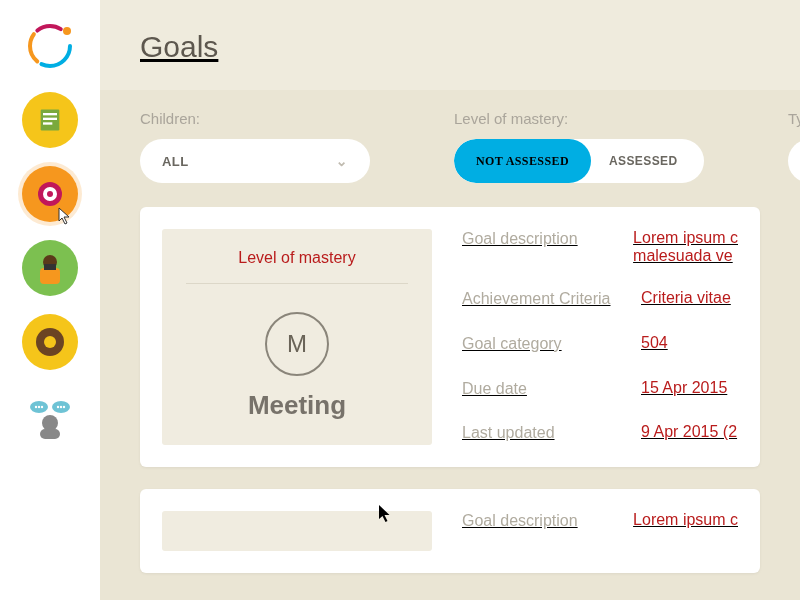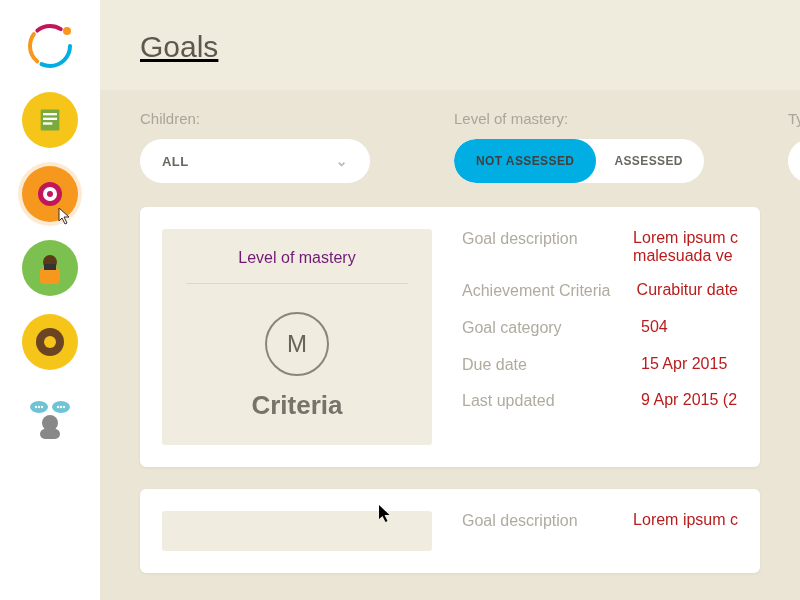--- a/index.html
+++ b/index.html
@@ -22,32 +22,32 @@
   
   .filters { background:#eae5d4; padding: 20px 40px 24px 40px; display:flex; gap:84px; }
   .filter-group { display:flex; flex-direction:column; gap:12px; }
   .filter-label { font-size:15px; color:#aaa59b; }
   
   .dropdown { width:230px; height:44px; background:#fff; border-radius:22px; border:none; display:flex; align-items:center; padding:4px 22px; justify-content:space-between; color:#6a6760; font-size:13px; letter-spacing:.4px; font-weight:600; cursor:pointer; }
   .chevron { color:#c0bbb0; font-size:14px; }
   
   .segmented { width:250px; height:44px; background:#fff; border-radius:22px; display:flex; overflow:hidden; }
   .seg-btn { flex:0 0 auto; border:none; background:transparent; font-size:12px; letter-spacing:.4px; font-weight:600; color:#6a6760; cursor:pointer; padding:3px 18px; display:flex; align-items:center; justify-content:center; white-space:nowrap; }
-  .seg-btn.active { background:#00aee3; color:#404040; border-radius:22px; padding:0 22px; }
+  .seg-btn.active { background:#00aee3; color:#000000; border-radius:22px; padding:0 22px;font-family:Liberation Serif, serif; }
   
   .pill-btn { height:44px; background:#fff; border-radius:22px; border:none; padding:0 24px; font-size:12px; letter-spacing:.4px; font-weight:600; color:#6a6760; cursor:pointer; white-space:nowrap; }
   
   .cards { flex:1; background:#eae5d4; padding: 0 40px; display:flex; flex-direction:column; gap:22px; overflow:hidden; }
   .card { background:#fff; border-radius:6px; padding:22px; display:flex; gap:30px; box-shadow: 0 1px 3px rgba(0,0,0,.06); }
   .mastery-tile { width:270px; background:#f0ece0; border-radius:3px; padding:20px 24px 24px; text-align:center; }
-  .mastery-title { font-size:16px; color:#701a75; padding-bottom:16px; border-bottom:1px solid #dcd7c8; margin-bottom:28px; }
+  .mastery-title { font-size:16px; color:#b91c1c; padding-bottom:16px; border-bottom:1px solid #dcd7c8; margin-bottom:28px; }
   .mastery-circle { width:64px; height:64px; border:2px solid #8a857a; border-radius:50%; margin:0 auto 14px; display:flex; align-items:center; justify-content:center; font-size:24px; color:#6a6458; font-weight:500; }
   .mastery-label { font-size:26px; font-weight:600; color:#77726a; }
   
-  .details { flex:1; display:flex; flex-direction:column; gap:16px; min-width:0; white-space:nowrap; }
+  .details { flex:1; display:flex; flex-direction:column; gap:24px; min-width:0; white-space:nowrap;text-decoration:underline; }
   .row { display:flex; gap:24px; }
   .key { width:155px; font-size:16px; color:#b0ab9f; line-height:1.3; }
   .val { font-size:16px; color:#b91c1c; font-weight:500; }
 
   .cursor { position:fixed; left:378px; top:504px; font-size:16px; color:#000; pointer-events:none; }
 </style>
 </head>
 <body>
 
 <div class="sidebar">
@@ -132,33 +132,33 @@
     </div>
   </div>
 
   <div class="cards">
     <div class="card">
       <div class="mastery-tile">
         <div class="mastery-title">Level of mastery</div>
         <div class="mastery-circle">
             <span>M</span>
           </div>
-        <div class="mastery-label">Criteria</div>
+        <div class="mastery-label">Meeting</div>
       </div>
       <div class="details">
         <div class="row">
           <div class="key">Goal description</div>
           <div class="val">
             <div>Lorem ipsum c</div>
             <div>malesuada ve</div>
           </div>
         </div>
         <div class="row">
           <div class="key">Achievement Criteria</div>
-          <div class="val">Curabitur date</div>
+          <div class="val">Criteria vitae</div>
         </div>
         <div class="row">
           <div class="key">Goal category</div>
           <div class="val">504</div>
         </div>
         <div class="row">
           <div class="key">Due date</div>
           <div class="val">15 Apr 2015</div>
         </div>
         <div class="row">

